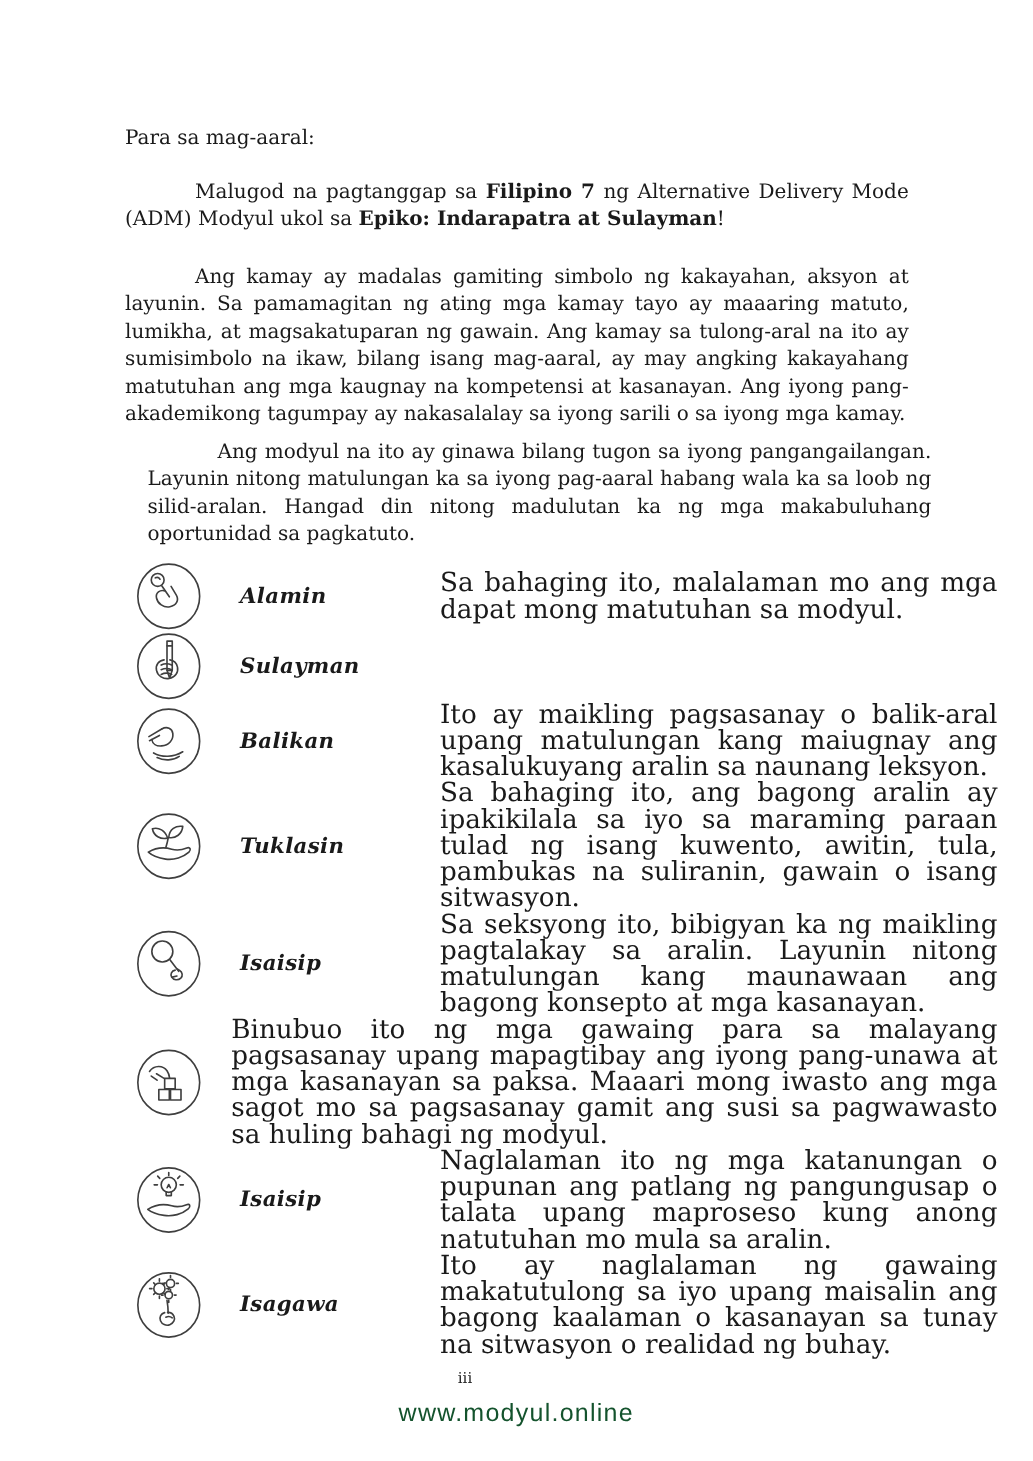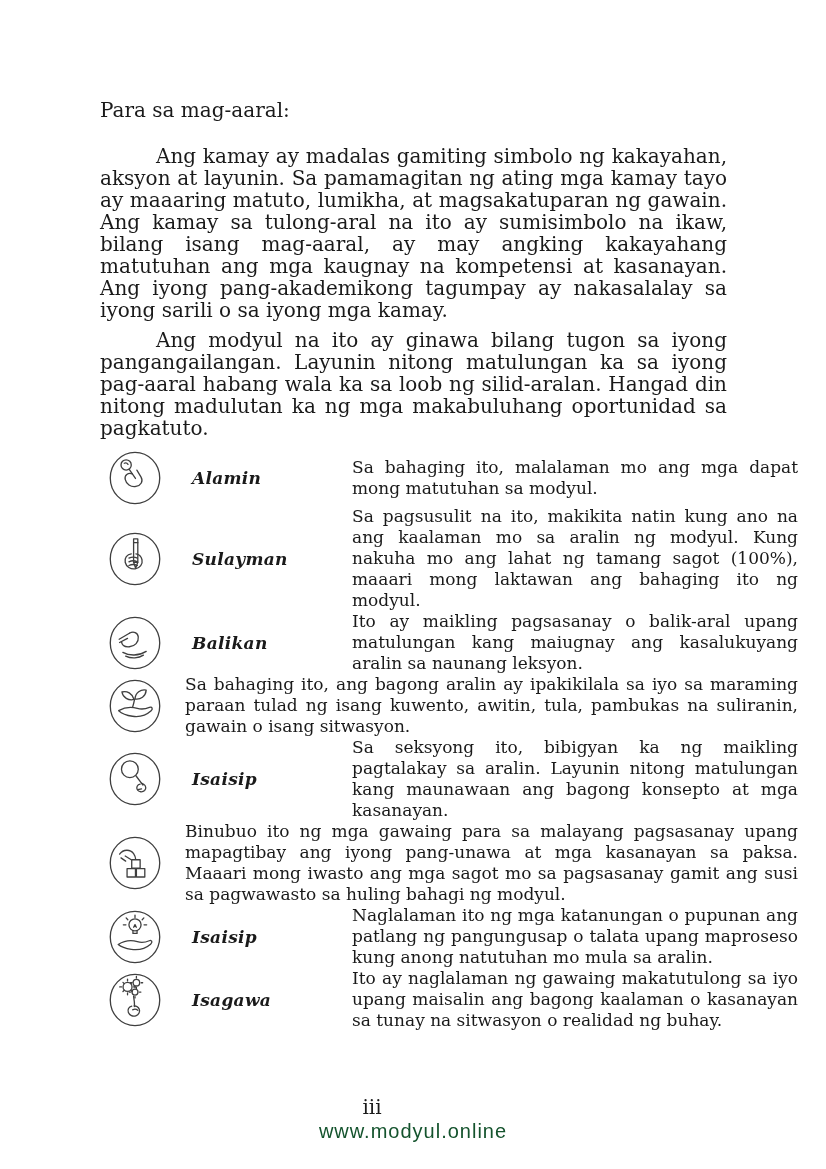--- a/index.html
+++ b/index.html
@@ -18,26 +18,26 @@
     background: #ffffff;
     font-family: "DejaVu Serif", "Liberation Serif", serif;
     color: #1a1a1a;
   }
   .content {
     position: absolute;
     left: 100px;
     top: 99px;
     width: 698px;
   }
-  .content p { margin: 0; font-size: 20px; line-height: 22px; }
+  .content p { margin: 0; font-size: 16px; line-height: 22px; }
   .para { width: 627px; text-align: justify; }
   .indent { text-indent: 56px; }
   #p-welcome  { margin-top: 21px; }
   #p-kamay    { margin-top: 24px; }
-  #p-modyul   { margin-top: 8px;  }
+  #p-modyul   { margin-top: 8px; margin-left: 18px;  }
   #p-lead     { margin-top: 17px; width: 627px; text-align: left; }
   .b { font-weight: bold; }
 
   .guide { margin-top: 11px; width: 698px; }
   .grow { display: flex; align-items: center; gap: 22px; }
   .icon-cell {
     flex: 0 0 63px;
     width: 63px;
     box-sizing: border-box;
     padding-left: 7px;
@@ -52,32 +52,32 @@
     display: flex;
     align-items: center;
     font-size: 17px;
     font-weight: bold;
     font-style: italic;
     letter-spacing: 0.3px;
   }
   .desc-cell {
     flex: 1;
     text-align: justify;
-    font-size: 17px;
+    font-size: 21px;
     line-height: 21px;
   }
 
   .page-num {
     position: absolute;
     top: 1095px;
     left: 0;
     width: 744px;
     text-align: center;
     font-family: "DejaVu Serif", "Liberation Serif", serif;
-    font-size: 20px;
+    font-size: 12px;
     color: #1a1a1a;
   }
   .watermark {
     position: absolute;
     top: 1120px;
     left: 0;
     width: 826px;
     text-align: center;
     font-family: "Liberation Sans", sans-serif;
     font-size: 20px;
@@ -87,20 +87,21 @@
   .ic { stroke: #3f3f3f; fill: none; stroke-width: 1.4; stroke-linecap: round; stroke-linejoin: round; }
 </style>
 </head>
 <body>
 
 <div class="sheet">
   <div class="content">
 
     <p>Para sa mag-aaral:</p>
 
+    <p class="para indent" id="p-welcome"><span>Malugod na pagtanggap sa </span><span class="b">Filipino 7</span><span> ng Alternative Delivery Mode (ADM) Modyul ukol sa </span><span class="b">Epiko: Indarapatra at Sulayman</span><span>!</span></p>
 
     <p class="para indent" id="p-kamay">Ang kamay ay madalas gamiting simbolo ng kakayahan, aksyon at layunin. Sa pamamagitan ng ating mga kamay tayo ay maaaring matuto, lumikha, at magsakatuparan ng gawain. Ang kamay sa tulong-aral na ito ay sumisimbolo na ikaw, bilang isang mag-aaral, ay may angking kakayahang matutuhan ang mga kaugnay na kompetensi at kasanayan. Ang iyong pang-akademikong tagumpay ay nakasalalay sa iyong sarili o sa iyong mga kamay.</p>
 
     <p class="para indent" id="p-modyul">Ang modyul na ito ay ginawa bilang tugon sa iyong pangangailangan. Layunin nitong matulungan ka sa iyong pag-aaral habang wala ka sa loob ng silid-aralan. Hangad din nitong madulutan ka ng mga makabuluhang oportunidad sa pagkatuto.</p>
 
 
     <div class="guide">
 
       <div class="grow">
         <div class="icon-cell">
@@ -123,21 +124,20 @@
             <path d="M28.5 8.5 h4.5 v25 h-4.5 z"></path>
             <path d="M28.5 33.5 L30.7 40 L33 33.5"></path>
             <path d="M28.5 12.5 h4.5"></path>
             <path d="M26 24.5 c-4.5 0.5 -7.5 4.5 -6.5 9 c1 4.7 5.8 7.8 10.8 7 c5 -0.8 8.2 -5 7.2 -9.7 c-0.7 -3.3 -3.2 -5.8 -6.5 -6.3"></path>
             <path d="M23.5 29 q4.5 -2.2 9 0"></path>
             <path d="M23.5 33 q4.5 -2.2 9 0"></path>
             <path d="M23.5 37 q4.5 -2.2 9 0"></path>
           </svg>
         </div>
         <div class="label-cell">Sulayman</div>
-        <div class="desc-cell">Sa pagsusulit na ito, makikita natin kung ano na ang kaalaman mo sa aralin ng modyul. Kung nakuha mo ang lahat ng tamang sagot (100%), maaari mong laktawan ang bahaging ito ng modyul.</div>
       </div>
 
       <div class="grow">
         <div class="icon-cell">
           <svg width="56" height="56" viewBox="0 0 60 60" class="ic">
             <ellipse cx="30" cy="30" rx="26.5" ry="27.5"></ellipse>
             <path d="M13 26 L24 19.5"></path>
             <path d="M13.5 29.5 L22 25"></path>
             <path d="M24 19.5 c4.5 -2.5 9 -0.5 9.5 4 c0.6 5.5 -3.5 10 -9.5 10.5 c-4.5 0.4 -8 -1.6 -8.5 -5.5"></path>
             <path d="M17 40 c7 4 17 4 25 -1"></path>
@@ -151,20 +151,21 @@
       <div class="grow">
         <div class="icon-cell">
           <svg width="56" height="56" viewBox="0 0 60 60" class="ic">
             <ellipse cx="30" cy="30" rx="26.5" ry="27.5"></ellipse>
             <path d="M29 23 c-2 -6.5 -7.5 -9.5 -13 -8 c1 6 7 9.5 13 8 z"></path>
             <path d="M30 22.5 c0.5 -7 6 -10.5 12 -9.5 c-0.5 6.5 -6 10.5 -12 9.5 z"></path>
             <path d="M29.5 23 c-0.5 3 -1.2 5.5 -2 8"></path>
             <path d="M12.5 35 c6 -3.5 13 -4.5 20 -2.5 c4.5 1.3 9 0.6 13 -1 c2.8 -1.1 4 1.5 1.8 3.6 c-4.8 4.4 -12.8 6.9 -20 5.9 c-6 -0.9 -11.5 -3 -14.8 -6 z"></path>
           </svg>
         </div>
+        <div class="label-cell">Tuklasin</div>
         <div class="desc-cell">Sa bahaging ito, ang bagong aralin ay ipakikilala sa iyo sa maraming paraan tulad ng isang kuwento, awitin, tula, pambukas na suliranin, gawain o isang sitwasyon.</div>
       </div>
 
       <div class="grow">
         <div class="icon-cell">
           <svg width="56" height="56" viewBox="0 0 60 60" class="ic">
             <ellipse cx="30" cy="30" rx="26.5" ry="27.5"></ellipse>
             <circle cx="24.5" cy="19.5" r="9"></circle>
             <path d="M31 26.5 L38.5 36.5"></path>
             <path d="M35.5 35.5 c-3 0.5 -4.5 3.5 -3 6 c1.5 2.5 5.5 3 7.8 0.8 c2 -2 1.5 -5 -1 -6.6 l-2 -1.2"></path>

